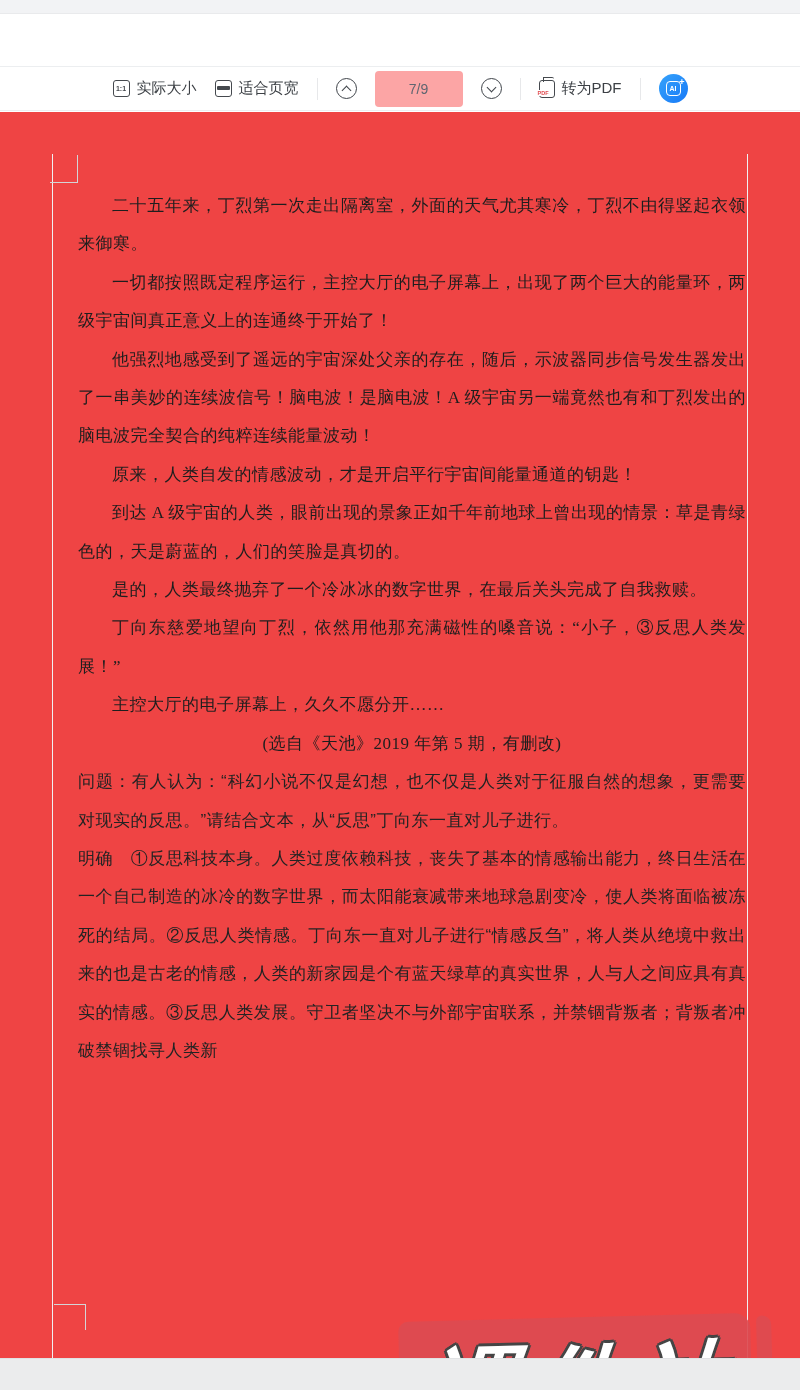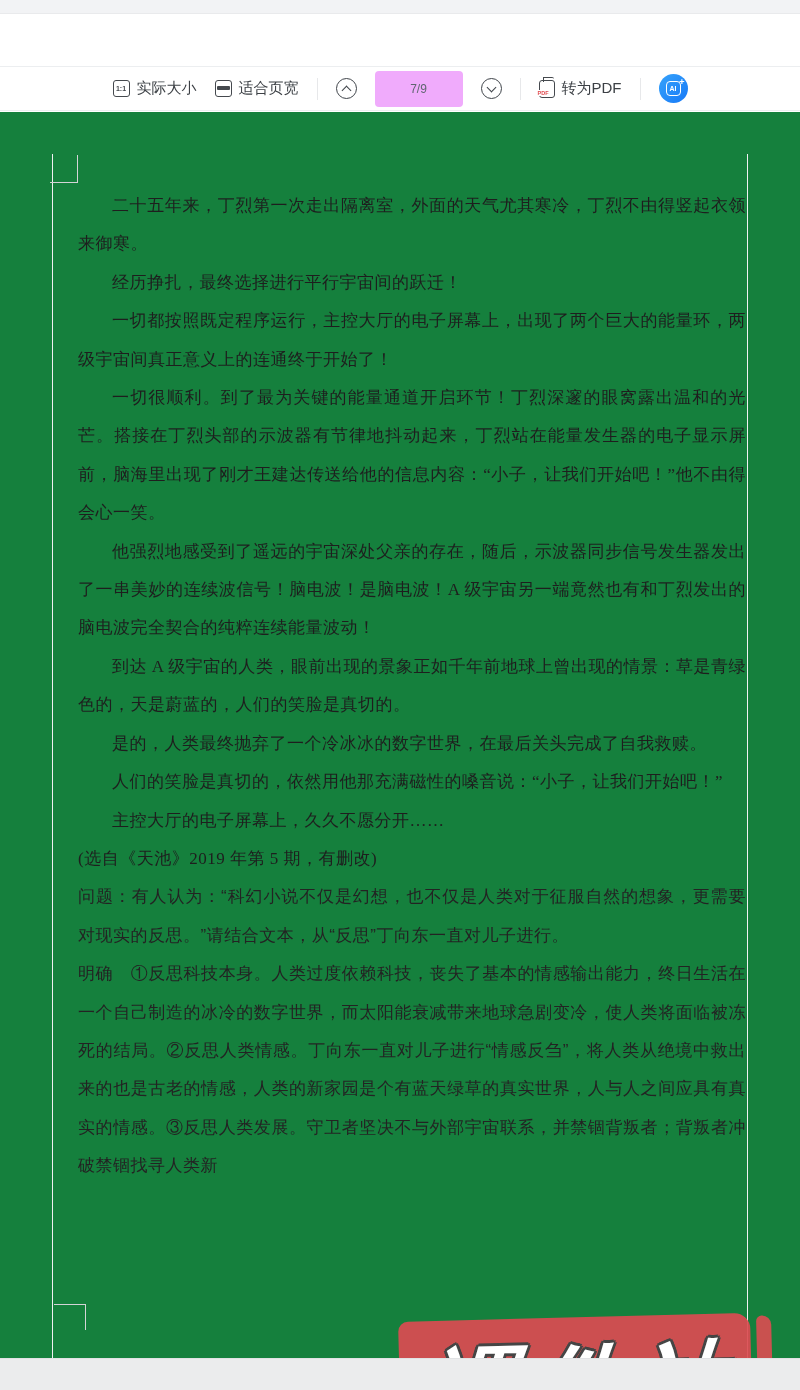--- a/index.html
+++ b/index.html
@@ -26,23 +26,23 @@
   .ic-fitw::before { content:""; position:absolute; left:1px; right:1px; top:5.2px;
                      height:3.4px; background:#45494e; border-radius:1px; }
 
   .ic-circle { width:21px; height:21px; border:1.6px solid #3f444a; border-radius:50%;
                position:relative; cursor:pointer; }
   .ic-circle .chev { position:absolute; left:6px; width:7px; height:7px;
                      border-left:1.6px solid #3f444a; border-top:1.6px solid #3f444a; }
   .ic-circle .chev.up   { top:7.5px; transform:rotate(45deg); }
   .ic-circle .chev.down { top:4.5px; transform:rotate(225deg); }
 
-  .page-box { width:88px; height:36px; background:#f0abfc; border-radius:4px;
+  .page-box { width:88px; height:36px; background:#fca5a5; border-radius:4px;
               display:flex; align-items:center; justify-content:center;
-              color:#5f6570; font-size:12px; }
+              color:#5f6570; font-size:14px; }
 
   .ic-pdf { width:16px; height:18px; border:1.6px solid #45494e; border-radius:3px;
             position:relative; }
   .ic-pdf::after { content:"PDF"; position:absolute; left:-3px; bottom:1px;
                    font-size:5.5px; font-weight:bold; color:#e14b50;
                    background:#ffffff; padding:0 1px; letter-spacing:0; }
   .ic-pdf::before { content:""; position:absolute; left:3px; top:-4px; width:10px; height:4px;
                     border-left:1.6px solid #45494e; border-top:1.6px solid #45494e;
                     border-top-right-radius:2px; }
 
@@ -50,36 +50,36 @@
             background:linear-gradient(135deg,#36a3fb,#1779f7);
             display:flex; align-items:center; justify-content:center;
             position:relative; cursor:pointer; }
   .ai-inner { width:15px; height:15px; border:1.4px solid #ffffff; border-radius:4px;
               display:flex; align-items:center; justify-content:center;
               color:#ffffff; font-size:7px; font-weight:bold; }
   .ai-plus { position:absolute; top:4px; right:3px; color:#ffffff; font-size:9px;
              font-weight:bold; line-height:1; }
 
   
-  .doc-area { position:absolute; left:0; top:112px; width:800px; height:1246px; background:#15803d; }
+  .doc-area { position:absolute; left:0; top:112px; width:800px; height:1246px; background:#ef4444; }
   .page-edge { position:absolute; top:42px; bottom:0; width:1px; background:#f0f0f2; }
   .page-edge.left  { left:52px; }
   .page-edge.right { left:747px; }
 
   .corner-mark { position:absolute; }
   .corner-mark.tl { left:50px; top:43px; width:28px; height:28px;
                     border-right:1px solid #d4d4d6; border-bottom:1px solid #d4d4d6; }
   .corner-mark.bl { left:54px; top:1192px; width:32px; height:26px;
                     border-right:1px solid #d4d4d6; border-top:1px solid #d4d4d6; }
 
   .text-block { position:absolute; left:78px; top:75px; width:668px;
                 font-family:"Liberation Serif", serif;
                 font-size:17px; line-height:38.4px; letter-spacing:0.5px; color:#1e1e1e; }
   .para { margin:0; text-indent:2em; text-align:justify; text-justify:inter-ideograph; }
-  .para.citation { text-indent:0; text-align:left; }
+  .para.citation { text-indent:0; text-align:center; }
   .para.question, .para.answer { text-indent:0; text-align:justify;
                                  font-family:"Liberation Sans", sans-serif; color:#232323; }
 
   
   .stamp-wrap { position:absolute; left:398px; top:1200px; width:380px; height:165px;
                 transform:rotate(-1.5deg); pointer-events:none; }
   .stamp-fill { position:absolute; left:2px; top:5px; width:352px; height:138px;
                 background:#dd4b51; opacity:0.92; mix-blend-mode:multiply;
                 border-radius:10px 16px 8px 14px; }
   .stamp-right { position:absolute; left:360px; top:8px; width:15px; height:136px;
@@ -135,27 +135,26 @@
   </div>
 
   <div class="doc-area">
     <div class="page-edge left"></div>
     <div class="page-edge right"></div>
     <div class="corner-mark tl"></div>
     <div class="corner-mark bl"></div>
 
     <div class="text-block">
         <p class="para story">二十五年来，丁烈第一次走出隔离室，外面的天气尤其寒冷，丁烈不由得竖起衣领来御寒。</p>
-        <p class="para story">经历挣扎，最终选择进行平行宇宙间的跃迁！</p>
         <p class="para story">一切都按照既定程序运行，主控大厅的电子屏幕上，出现了两个巨大的能量环，两级宇宙间真正意义上的连通终于开始了！</p>
-        <p class="para story">一切很顺利。到了最为关键的能量通道开启环节！丁烈深邃的眼窝露出温和的光芒。搭接在丁烈头部的示波器有节律地抖动起来，丁烈站在能量发生器的电子显示屏前，脑海里出现了刚才王建达传送给他的信息内容：“小子，让我们开始吧！”他不由得会心一笑。</p>
         <p class="para story">他强烈地感受到了遥远的宇宙深处父亲的存在，随后，示波器同步信号发生器发出了一串美妙的连续波信号！脑电波！是脑电波！A 级宇宙另一端竟然也有和丁烈发出的脑电波完全契合的纯粹连续能量波动！</p>
+        <p class="para story">原来，人类自发的情感波动，才是开启平行宇宙间能量通道的钥匙！</p>
         <p class="para story">到达 A 级宇宙的人类，眼前出现的景象正如千年前地球上曾出现的情景：草是青绿色的，天是蔚蓝的，人们的笑脸是真切的。</p>
         <p class="para story">是的，人类最终抛弃了一个冷冰冰的数字世界，在最后关头完成了自我救赎。</p>
-        <p class="para story">人们的笑脸是真切的，依然用他那充满磁性的嗓音说：“小子，让我们开始吧！”</p>
+        <p class="para story">丁向东慈爱地望向丁烈，依然用他那充满磁性的嗓音说：“小子，③反思人类发展！”</p>
         <p class="para story">主控大厅的电子屏幕上，久久不愿分开……</p>
         <p class="para citation">(选自《天池》2019 年第 5 期，有删改)</p>
         <p class="para question">问题：有人认为：“科幻小说不仅是幻想，也不仅是人类对于征服自然的想象，更需要对现实的反思。”请结合文本，从“反思”丁向东一直对儿子进行。</p>
         <p class="para answer">明确　①反思科技本身。人类过度依赖科技，丧失了基本的情感输出能力，终日生活在一个自己制造的冰冷的数字世界，而太阳能衰减带来地球急剧变冷，使人类将面临被冻死的结局。②反思人类情感。丁向东一直对儿子进行“情感反刍”，将人类从绝境中救出来的也是古老的情感，人类的新家园是个有蓝天绿草的真实世界，人与人之间应具有真实的情感。③反思人类发展。守卫者坚决不与外部宇宙联系，并禁锢背叛者；背叛者冲破禁锢找寻人类新</p>
       </div>
 
     <div class="stamp-wrap">
       <div class="stamp-fill"></div>
       <div class="stamp-right"></div>
 

